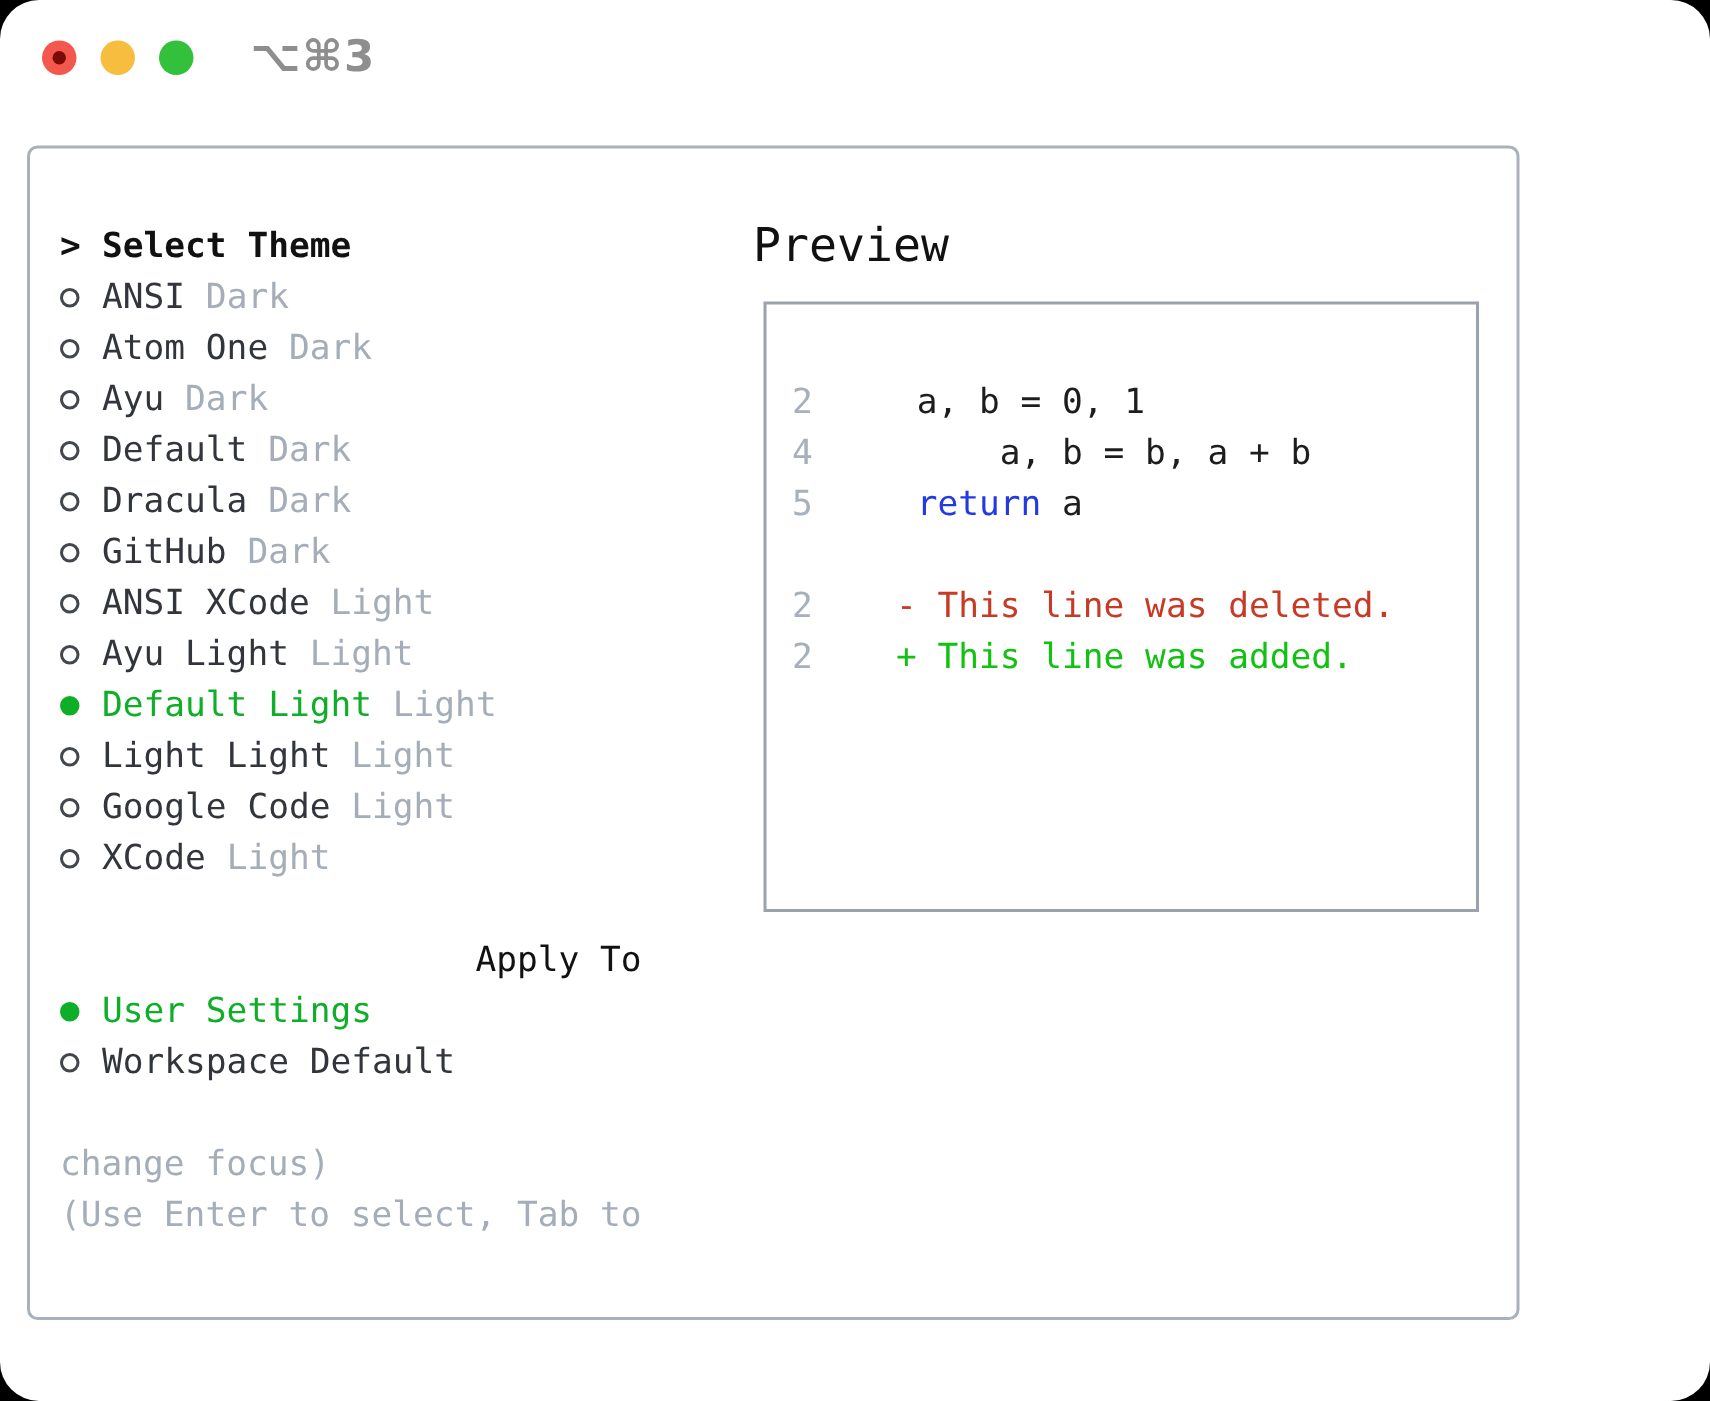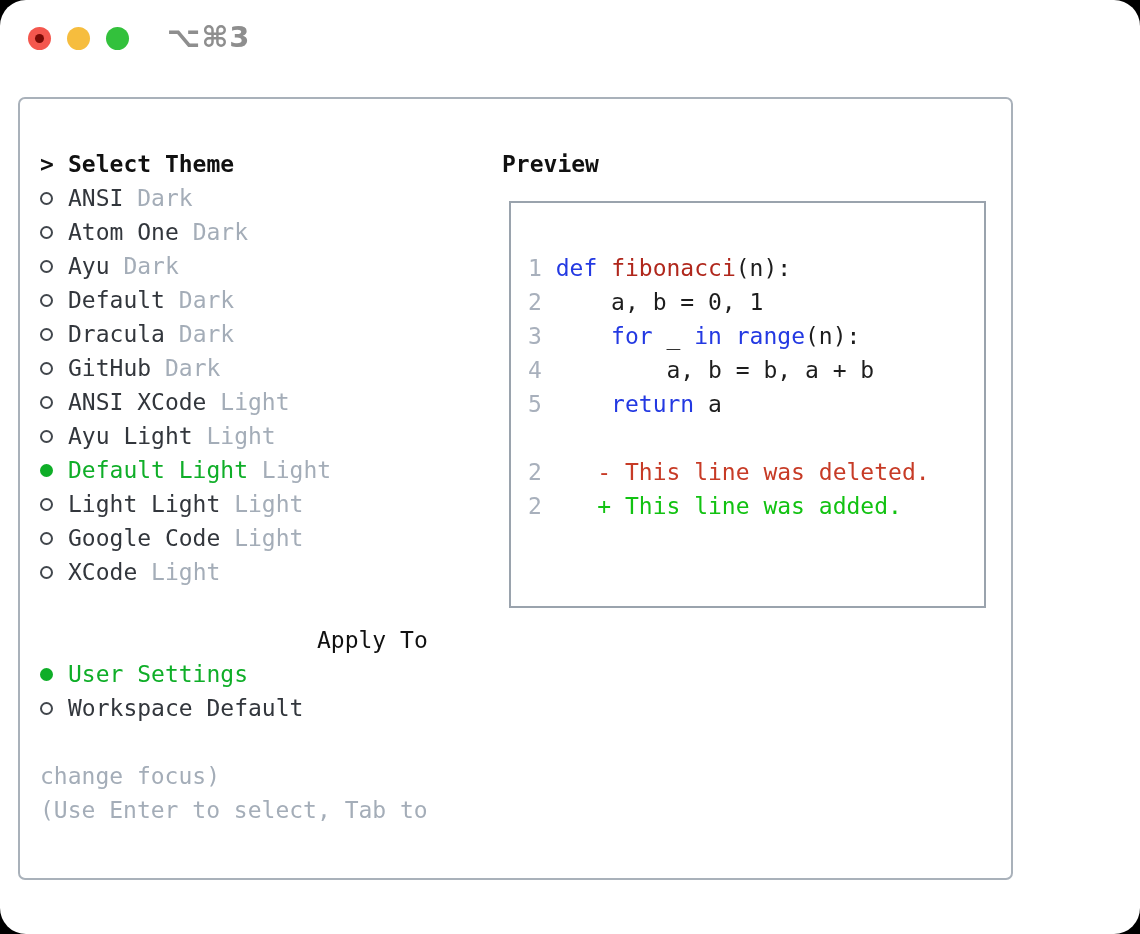--- a/index.html
+++ b/index.html
@@ -35,21 +35,21 @@
   .bullet{width:28px;display:flex;align-items:center;}
   .bullet i{display:block;width:13px;height:13px;border:2px solid var(--bullet-ring);border-radius:50%;box-sizing:border-box;background:transparent;}
   .row.sel .bullet i{background:var(--accent-green);border-color:var(--accent-green);}
   .row.sel .iname{color:var(--accent-green);}
   .variant{color:var(--muted);text-align:center;}
   .row.applyhdr{color:var(--heading);justify-content:flex-end;}
   .row.hint{color:var(--muted);}
   
   .preview-title{
     position:absolute;left:482px;top:48px;height:34px;display:flex;align-items:center;
-    font-size:23px;font-weight:bold;color:var(--heading);white-space:pre;
+    font-size:31px;font-weight:normal;color:var(--heading);white-space:pre;
   }
   .preview-box{
     position:absolute;left:489px;top:102px;width:477px;height:407px;box-sizing:border-box;
     border:2px solid var(--preview-border);background:#fff;
     padding:48px 0 0 17px;overflow:hidden;
   }
   .pline{height:34px;line-height:34px;white-space:pre;font-size:23px;}
   .c-num{color:var(--gutter);}
   .c-kw{color:var(--keyword-blue);}
   .c-fn{color:var(--function-red);}
@@ -111,23 +111,21 @@
 
       <div class="row blank"></div>
 
       <div class="row hint">change focus)</div>
       <div class="row hint">(Use Enter to select, Tab to</div>
     </div>
 
     <div class="preview-title">Preview</div>
 
     <div class="preview-box" id="preview-box">
-        <div class="pline"><span class="c-num">1</span><span class="c-code"> </span><span class="c-kw">def</span><span class="c-code"> </span><span class="c-fn">fibonacci</span><span class="c-code">(n):</span></div>
         <div class="pline"><span class="c-num">2</span><span class="c-code">     a, b = 0, 1</span></div>
-        <div class="pline"><span class="c-num">3</span><span class="c-code">     </span><span class="c-kw">for</span><span class="c-code"> _ </span><span class="c-kw">in</span><span class="c-code"> </span><span class="c-kw">range</span><span class="c-code">(n):</span></div>
         <div class="pline"><span class="c-num">4</span><span class="c-code">         a, b = b, a + b</span></div>
         <div class="pline"><span class="c-num">5</span><span class="c-code">     </span><span class="c-kw">return</span><span class="c-code"> a</span></div>
         <div class="pline"></div>
         <div class="pline"><span class="c-num">2</span><span class="c-code">    </span><span class="c-del">- This line was deleted.</span></div>
         <div class="pline"><span class="c-num">2</span><span class="c-code">    </span><span class="c-add">+ This line was added.</span></div>
       </div>
 
   </div>
 </div>
 

